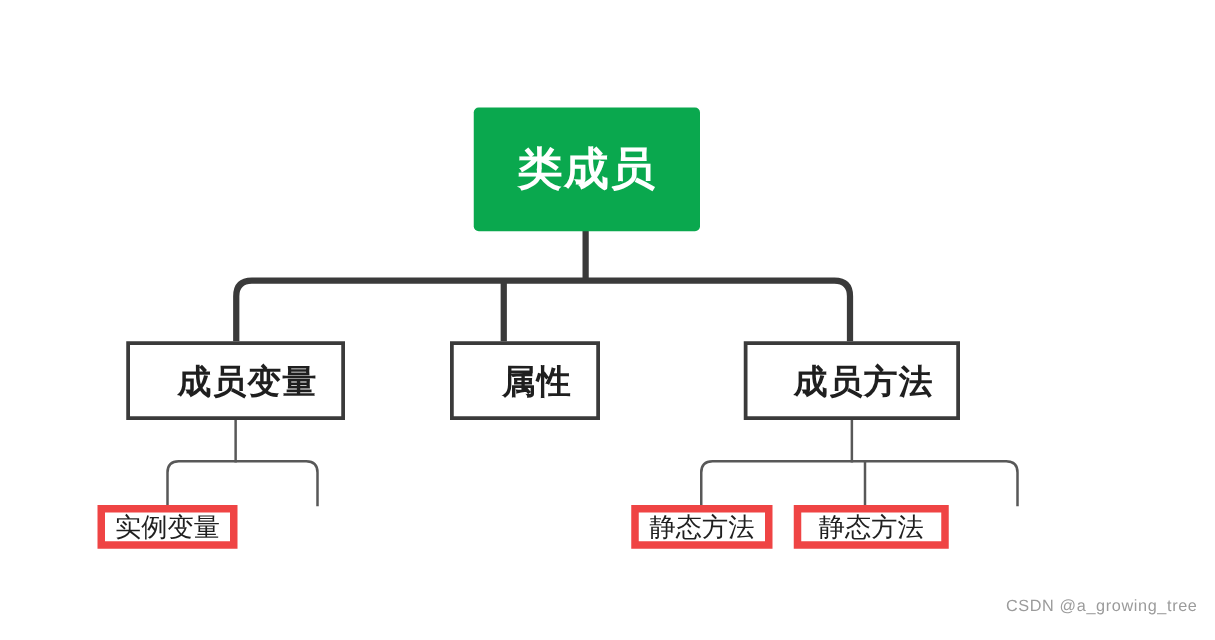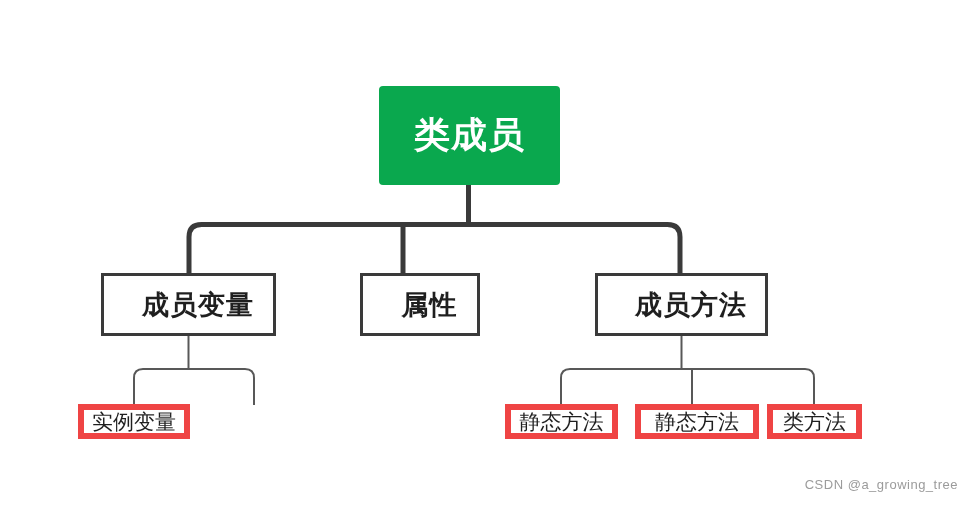--- a/index.html
+++ b/index.html
@@ -92,16 +92,15 @@
 
   <div class="node root">类成员</div>
 
   <div class="node l2 member-vars">成员变量</div>
   <div class="node l2 attribute">属性</div>
   <div class="node l2 member-methods">成员方法</div>
 
   <div class="node l3 instance-var">实例变量</div>
   <div class="node l3 instance-method">静态方法</div>
   <div class="node l3 static-method">静态方法</div>
-  <div class="node l3 class-method">类方法</div>
 
   <div class="watermark">CSDN @a_growing_tree</div>
 </div>
 
 </body></html>

